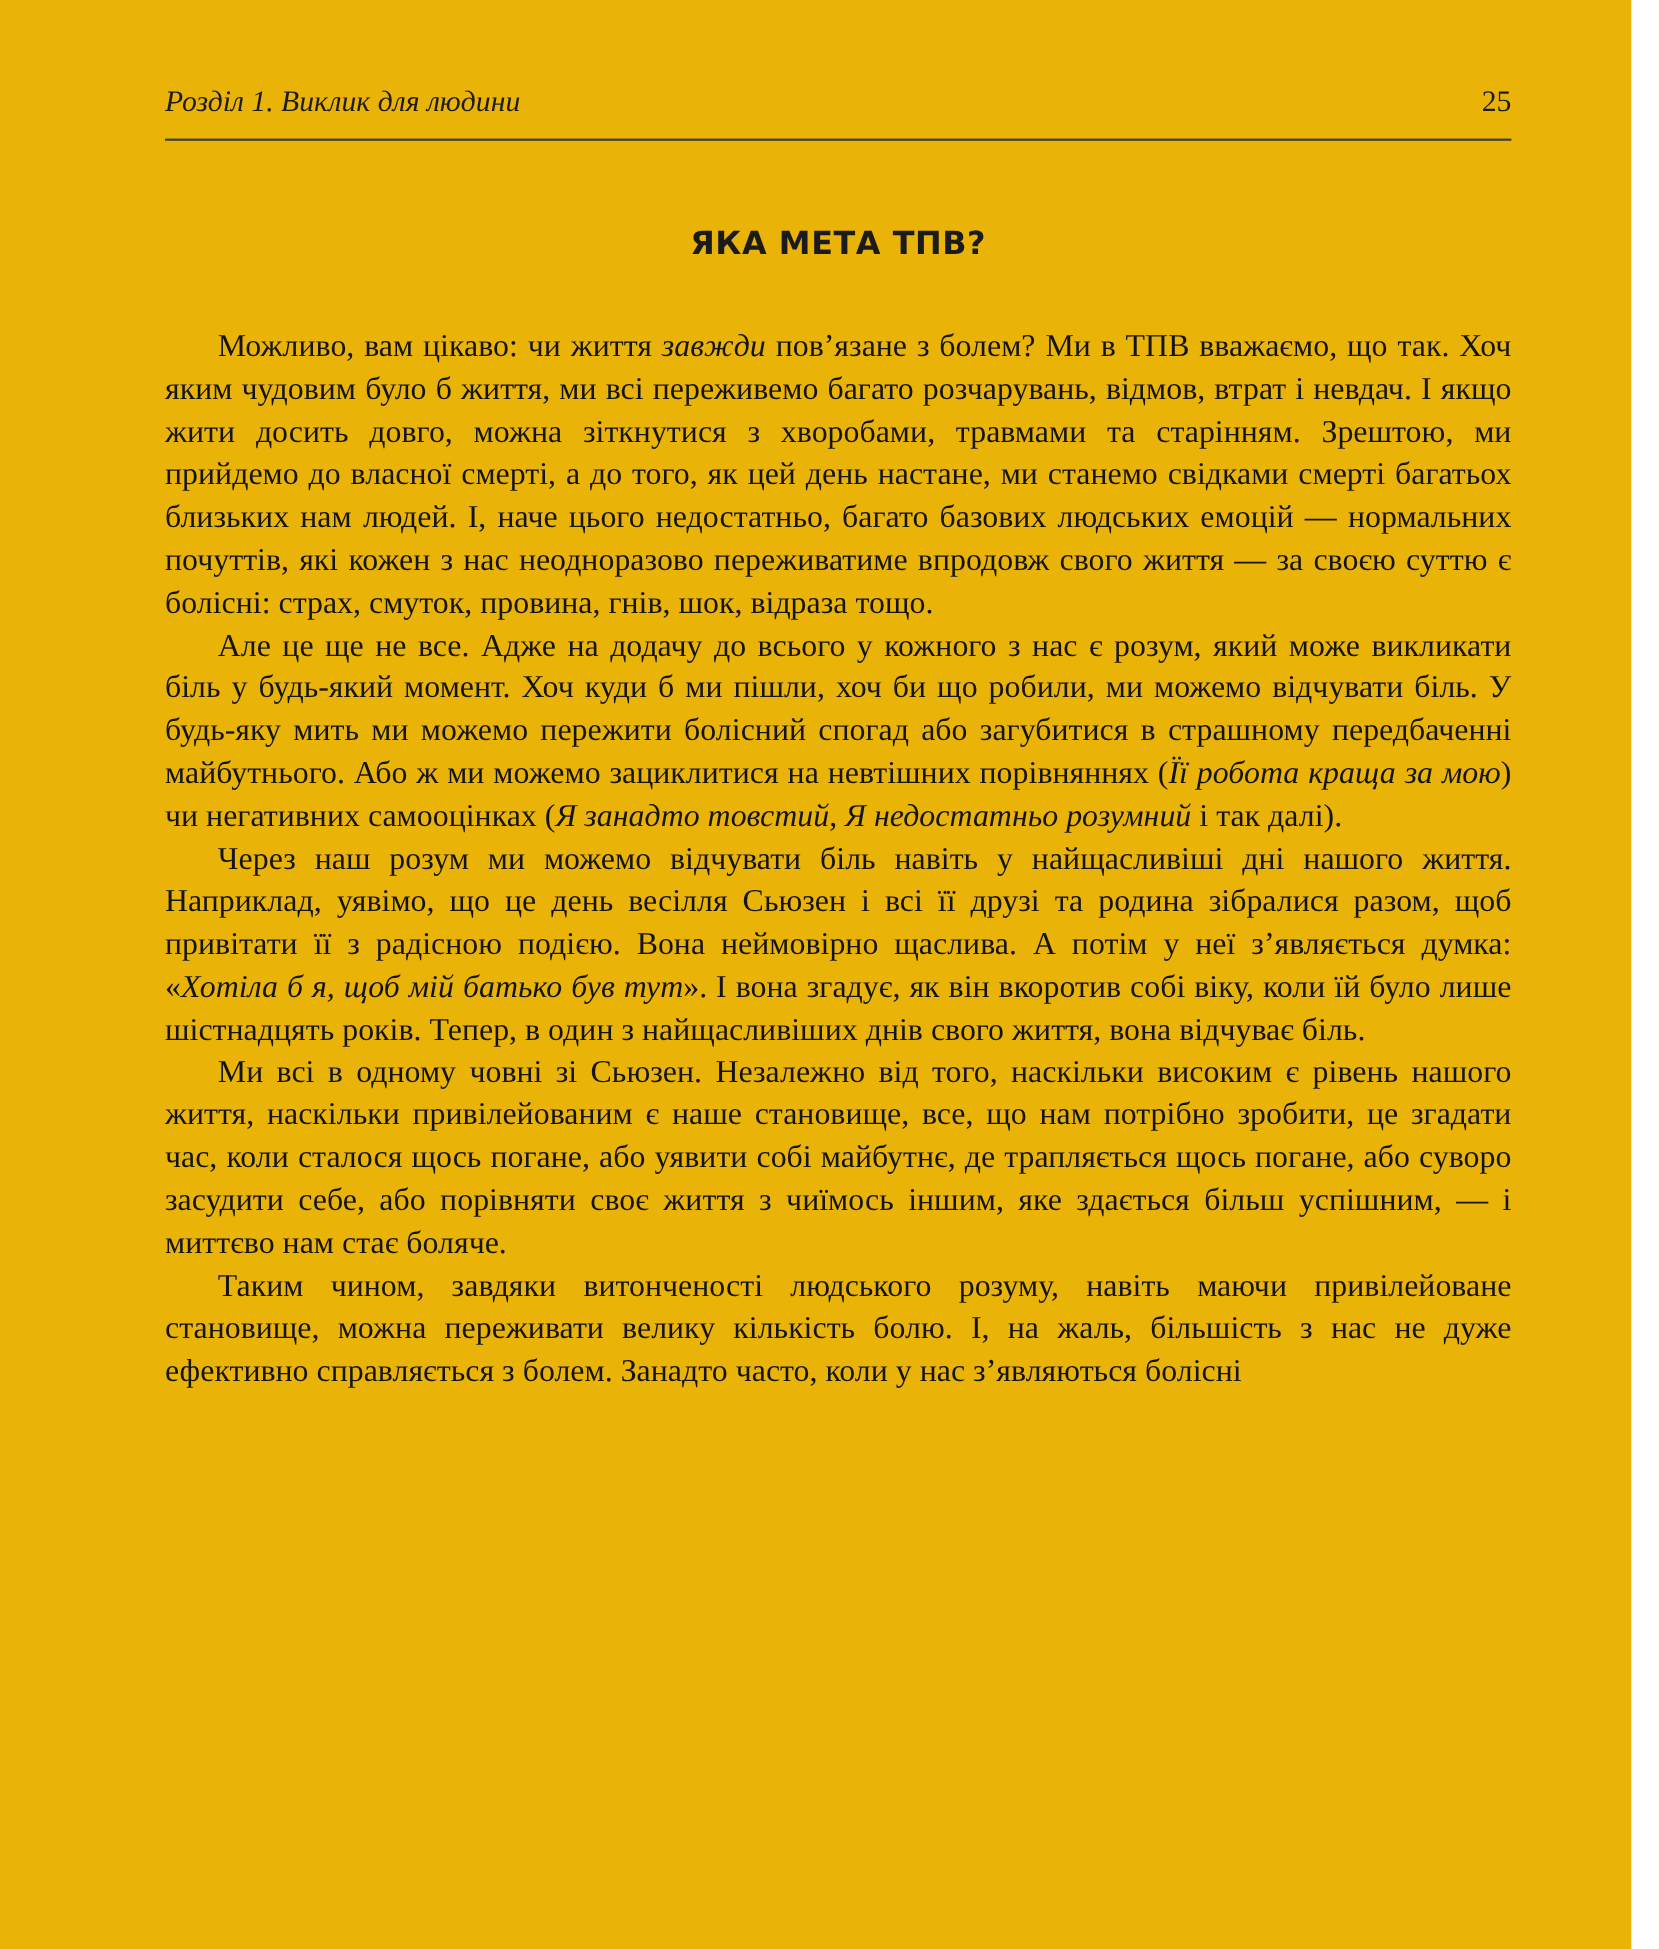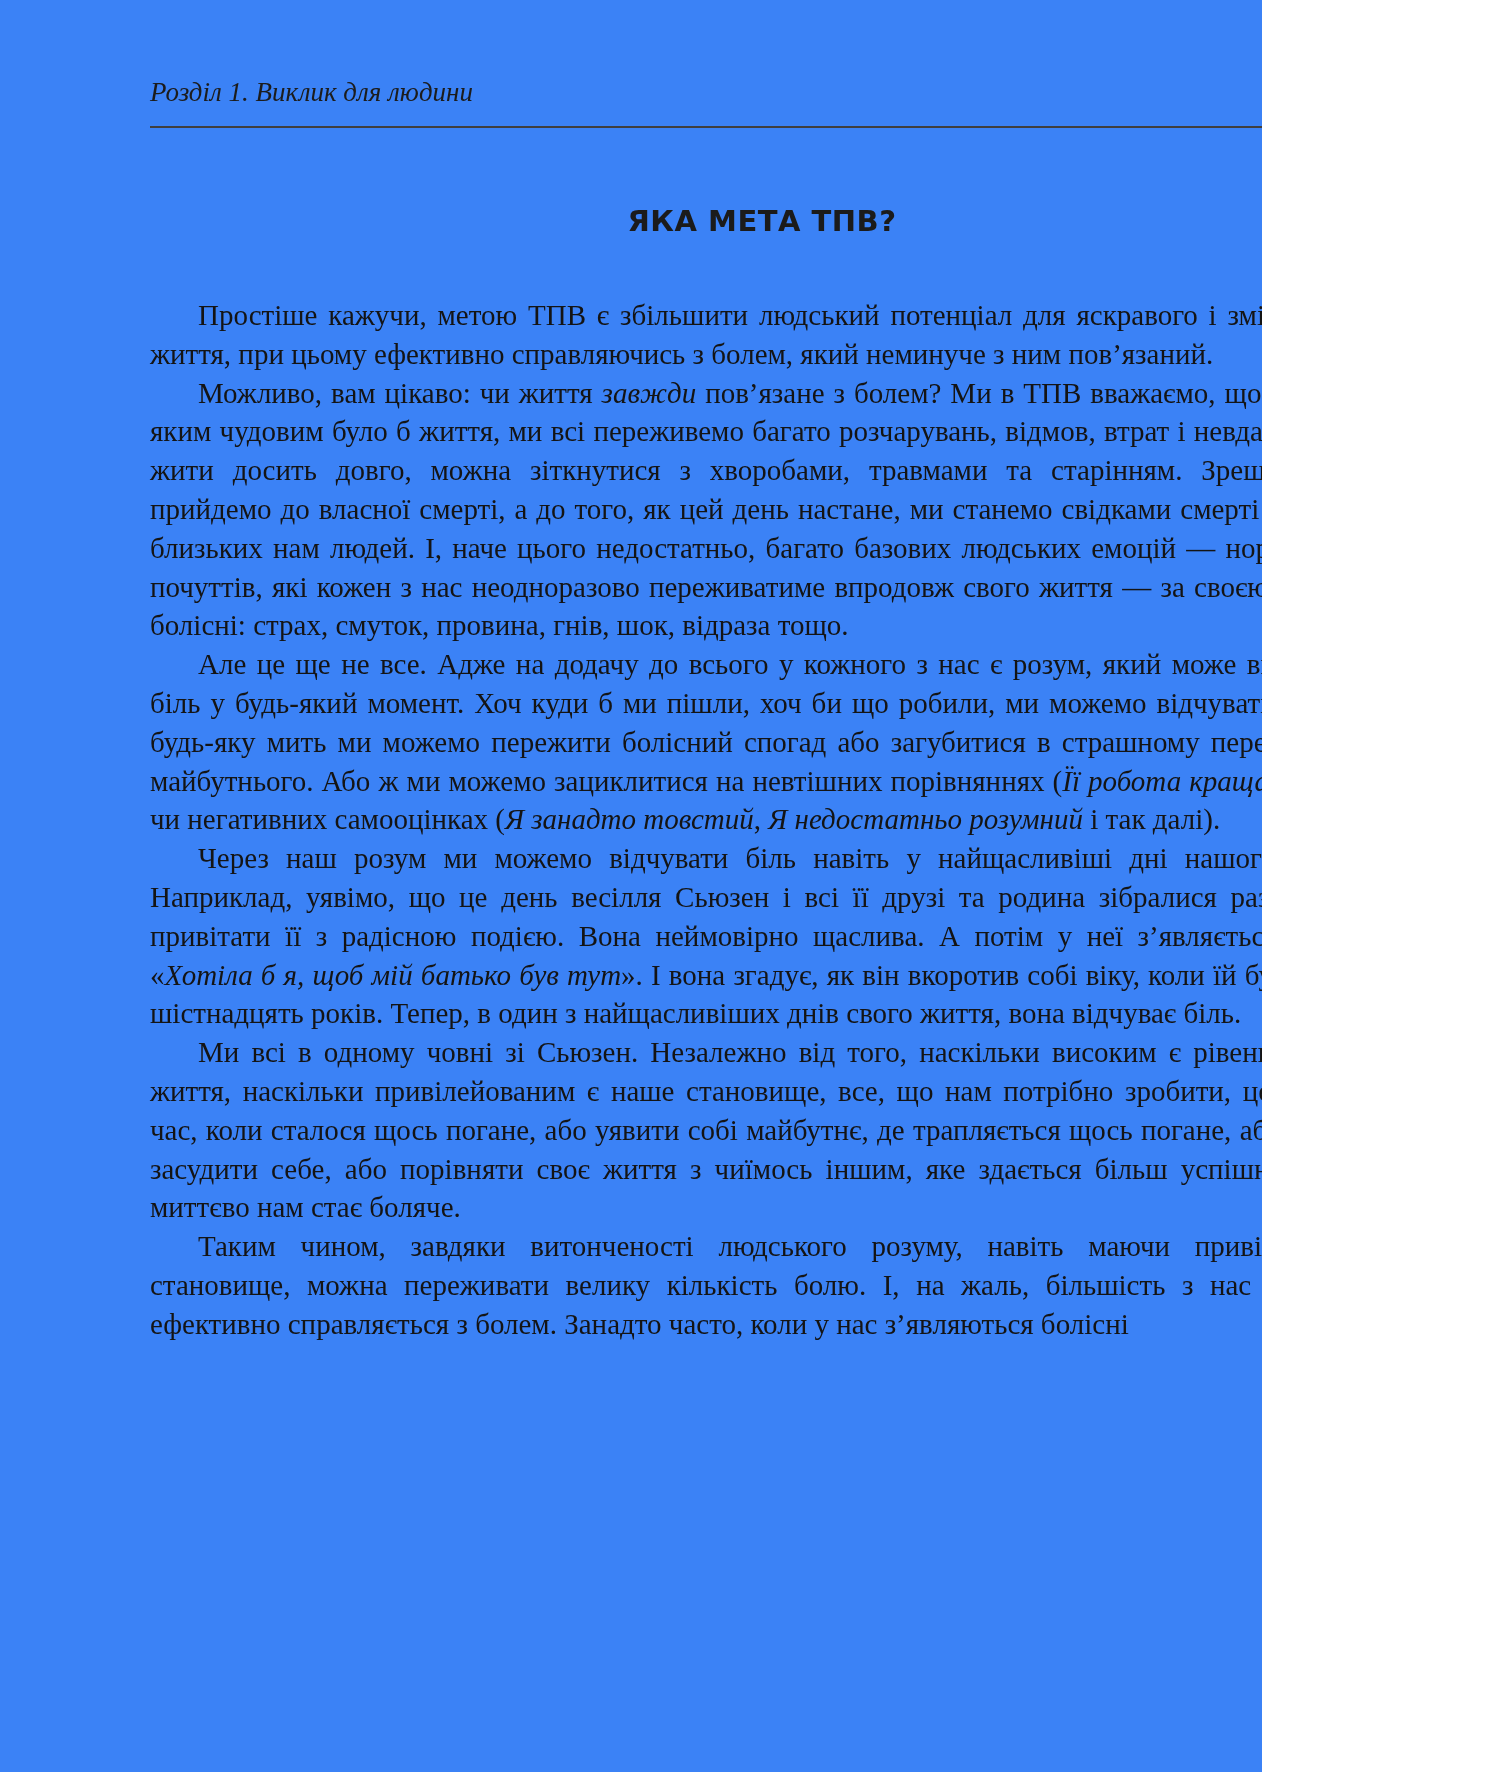--- a/index.html
+++ b/index.html
@@ -1,21 +1,21 @@
 <!DOCTYPE html>
 <html lang="uk"><head>
 <meta charset="utf-8">
 <style>
   * { box-sizing: border-box; }
   html, body { margin: 0; padding: 0; background: #ffffff; }
   .page {
     position: relative;
-    width: 1262px;
+    width: 1483px;
     height: 1772px;
-    background: #3b82f6;
+    background: #eab308;
     font-family: "Liberation Serif", serif;
     color: #161616;
     overflow: hidden;
   }
   .content {
     position: absolute;
     left: 150px;
     top: 0;
     width: 1224px;
   }
@@ -68,21 +68,20 @@
       <span class="chapter-title">Розділ 1. Виклик для людини</span>
       <span class="page-number">25</span>
     </div>
     <hr class="header-divider">
 
     <div class="body-text">
 
 
       <h2 class="section-heading">ЯКА МЕТА ТПВ?</h2>
 
-      <p class="par indent"><span>Простіше кажучи, метою ТПВ є збільшити людський потенціал для яскравого і змістовного життя, при цьому ефективно справляючись з болем, який неминуче з ним пов’язаний.</span></p>
 
       <p class="par indent"><span>Можливо, вам цікаво: чи життя </span><span class="italic">завжди</span><span> пов’язане з болем? Ми в ТПВ вважаємо, що так. Хоч яким чудовим було б життя, ми всі переживемо багато розчарувань, відмов, втрат і невдач. І якщо жити досить довго, можна зіткнутися з хворобами, травмами та старінням. Зрештою, ми прийдемо до власної смерті, а до того, як цей день настане, ми станемо свідками смерті багатьох близьких нам людей. І, наче цього недостатньо, багато базових людських емоцій — нормальних почуттів, які кожен з нас неодноразово переживатиме впродовж свого життя — за своєю суттю є болісні: страх, смуток, провина, гнів, шок, відраза тощо.</span></p>
 
       <p class="par indent"><span>Але це ще не все. Адже на додачу до всього у кожного з нас є розум, який може викликати біль у будь-який момент. Хоч куди б ми пішли, хоч би що робили, ми можемо відчувати біль. У будь-яку мить ми можемо пережити болісний спогад або загубитися в страшному передбаченні майбутнього. Або ж ми можемо зациклитися на невтішних порівняннях (</span><span class="italic">Її робота краща за мою</span><span>) чи негативних самооцінках (</span><span class="italic">Я занадто товстий</span><span>, </span><span class="italic">Я недостатньо розумний</span><span> і так далі).</span></p>
 
       <p class="par indent"><span>Через наш розум ми можемо відчувати біль навіть у найщасливіші дні нашого життя. Наприклад, уявімо, що це день весілля Сьюзен і всі її друзі та родина зібралися разом, щоб привітати її з радісною подією. Вона неймовірно щаслива. А потім у неї з’являється думка: «</span><span class="italic">Хотіла б я, щоб мій батько був тут</span><span>». І вона згадує, як він вкоротив собі віку, коли їй було лише шістнадцять років. Тепер, в один з найщасливіших днів свого життя, вона відчуває біль.</span></p>
 
       <p class="par indent"><span>Ми всі в одному човні зі Сьюзен. Незалежно від того, наскільки високим є рівень нашого життя, наскільки привілейованим є наше становище, все, що нам потрібно зробити, це згадати час, коли сталося щось погане, або уявити собі майбутнє, де трапляється щось погане, або суворо засудити себе, або порівняти своє життя з чиїмось іншим, яке здається більш успішним, — і миттєво нам стає боляче.</span></p>
 
       <p class="par indent"><span>Таким чином, завдяки витонченості людського розуму, навіть маючи привілейоване становище, можна переживати велику кількість болю. І, на жаль, більшість з нас не дуже ефективно справляється з болем. Занадто часто, коли у нас з’являються болісні</span></p>

